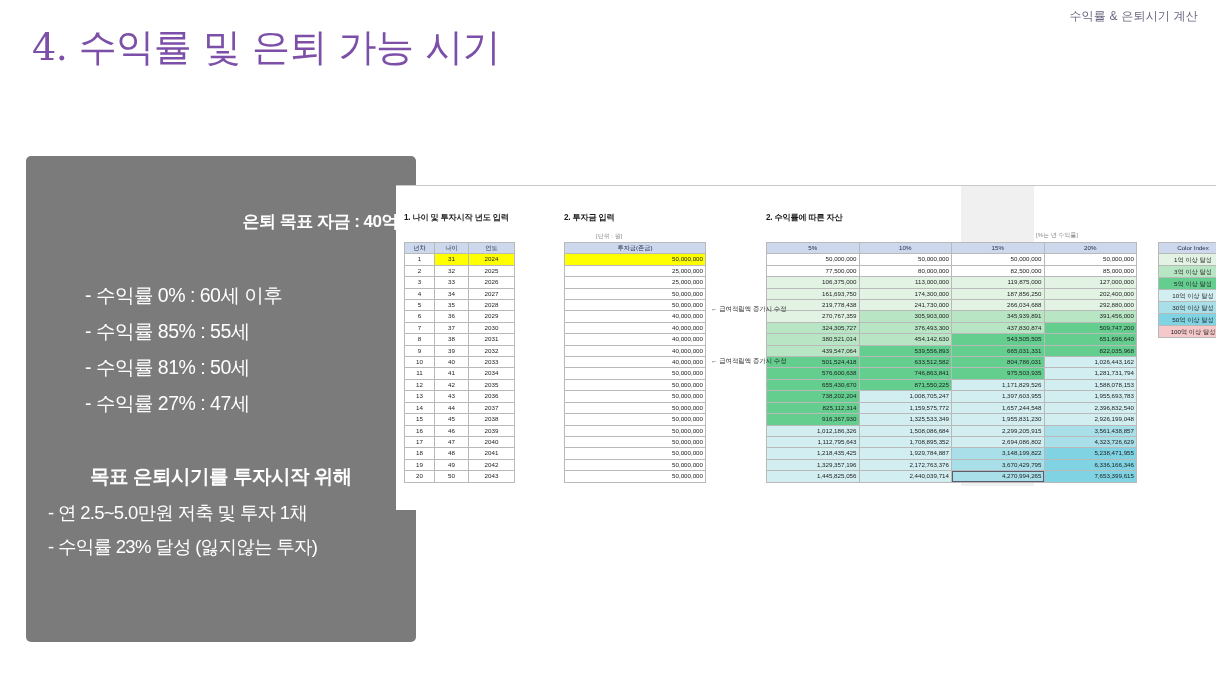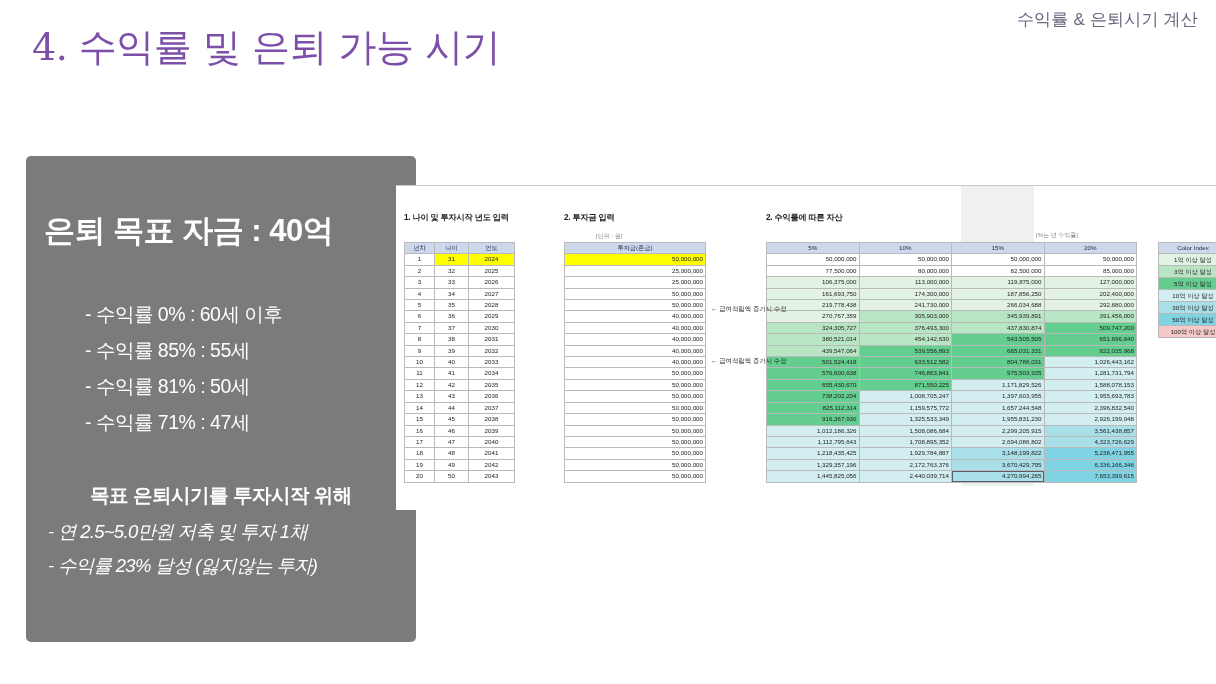--- a/index.html
+++ b/index.html
@@ -7,21 +7,21 @@
     width:1216px;height:684px;
     background:#ffffff;
     font-family:"Liberation Sans","DejaVu Sans",sans-serif;
     overflow:hidden;position:relative;
   }
   .slide{position:absolute;inset:0;background:#fff;}
 
   
   .hdr-note{
     position:absolute;top:8px;right:18px;
-    font-size:17px;color:#6b6580;letter-spacing:.2px;
+    font-size:12px;color:#6b6580;letter-spacing:.2px;
     white-space:nowrap;
   }
 
   
   .title{
     position:absolute;left:32px;top:22px;
     font-family:"DejaVu Serif","Liberation Serif",serif;
     font-size:38px;font-weight:400;color:#7c4fa8;
     letter-spacing:-0.5px;white-space:nowrap;
   }
@@ -29,33 +29,33 @@
 
   
   .panel{
     position:absolute;left:26px;top:156px;width:390px;height:486px;
     background:#7b7b7b;border-radius:5px;
     color:#ffffff;
     box-sizing:border-box;
     padding:54px 18px 0 18px;
   }
   .panel-title{
-    text-align:left;font-size:31px;font-weight:bold;
+    text-align:right;font-size:17px;font-weight:bold;
     letter-spacing:-0.5px;margin:0 0 44px 0;white-space:nowrap;
   }
   .panel-list{margin:13px;padding:0;list-style:none;}
   .panel-list li{
     font-size:19.5px;line-height:1.85;letter-spacing:-0.5px;
     padding-left:28px;white-space:nowrap;
   }
   .panel-sub{
     text-align:center;font-size:19.5px;font-weight:bold;
     letter-spacing:-0.5px;margin:42px 0 6px 0;white-space:nowrap;
   }
-  .panel-list2{margin:0;padding:0;list-style:none;font-style:italic;}
+  .panel-list2{margin:0;padding:0;list-style:none;}
   .panel-list2 li{
     font-size:18.5px;line-height:1.85;letter-spacing:-0.7px;
     padding-left:4px;white-space:nowrap;
   }
 
   
   .sheet{
     position:absolute;left:396px;top:185px;width:820px;height:324px;
     background:#ffffff;
     border-top:1px solid #c9c9c9;
@@ -127,21 +127,21 @@
     <span class="num">4.</span>
     <span>수익률 및 은퇴 가능 시기</span>
   </div>
 
   <div class="panel">
     <div class="panel-title">은퇴 목표 자금 : 40억</div>
     <ul class="panel-list">
       <li>- 수익률   0% : 60세 이후</li>
       <li>- 수익률 85% : 55세</li>
       <li>- 수익률 81% : 50세</li>
-      <li>- 수익률 71% : 47세</li>
+      <li>- 수익률 27% : 47세</li>
     </ul>
     <div class="panel-sub">목표 은퇴시기를 투자시작 위해</div>
     <ul class="panel-list2">
       <li>- 연 2.5~5.0만원 저축 및 투자 1채</li>
       <li>- 수익률 23% 달성 (잃지않는 투자)</li>
     </ul>
   </div>
 
   <div class="sheet">
     <div class="grayband"></div>

